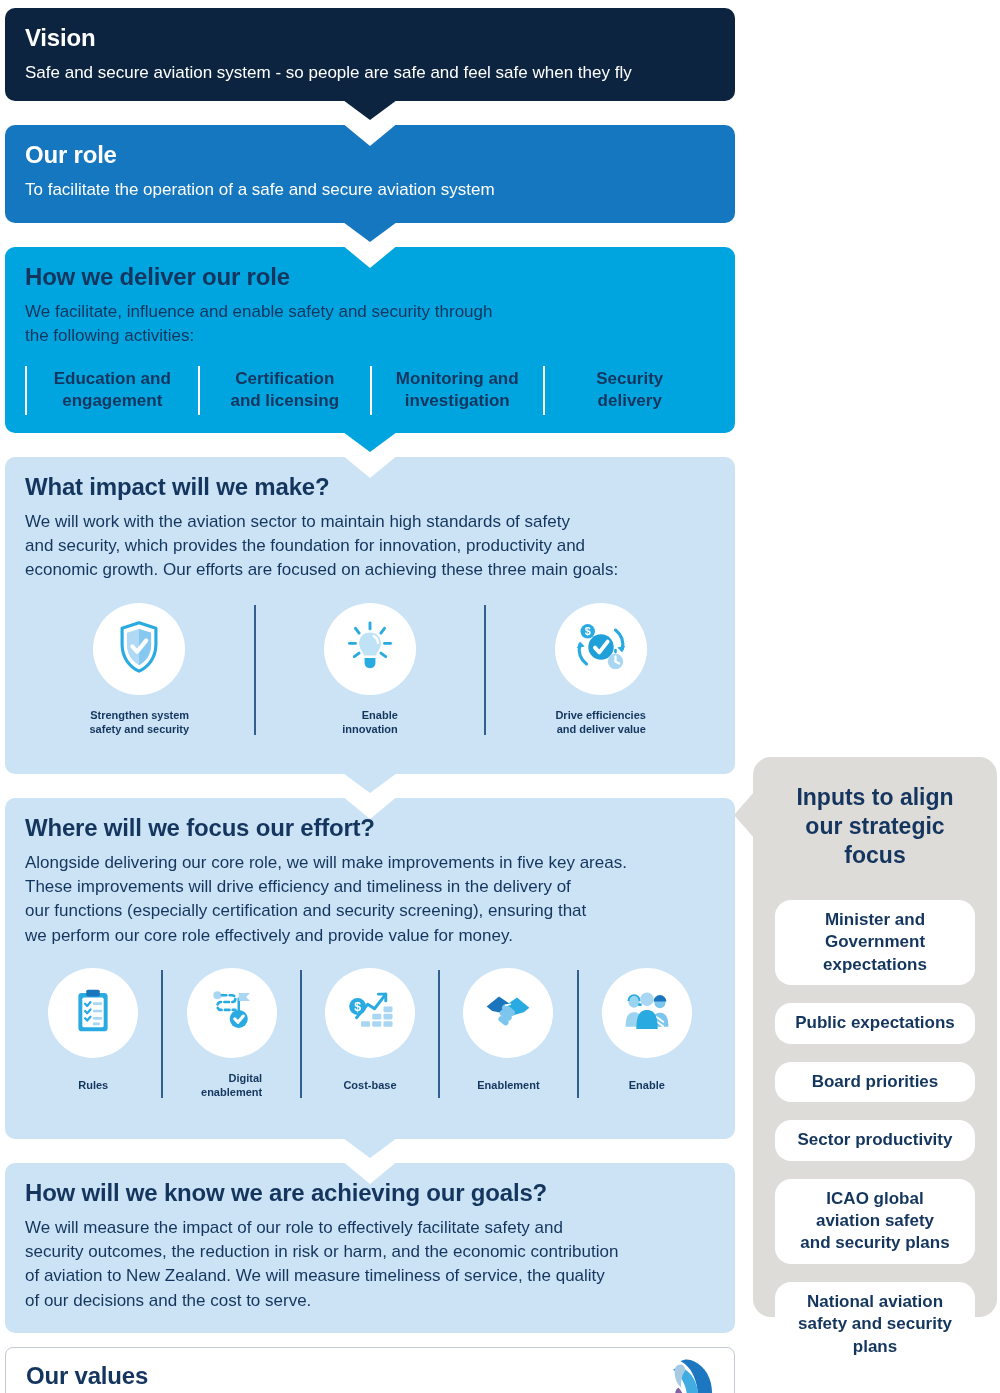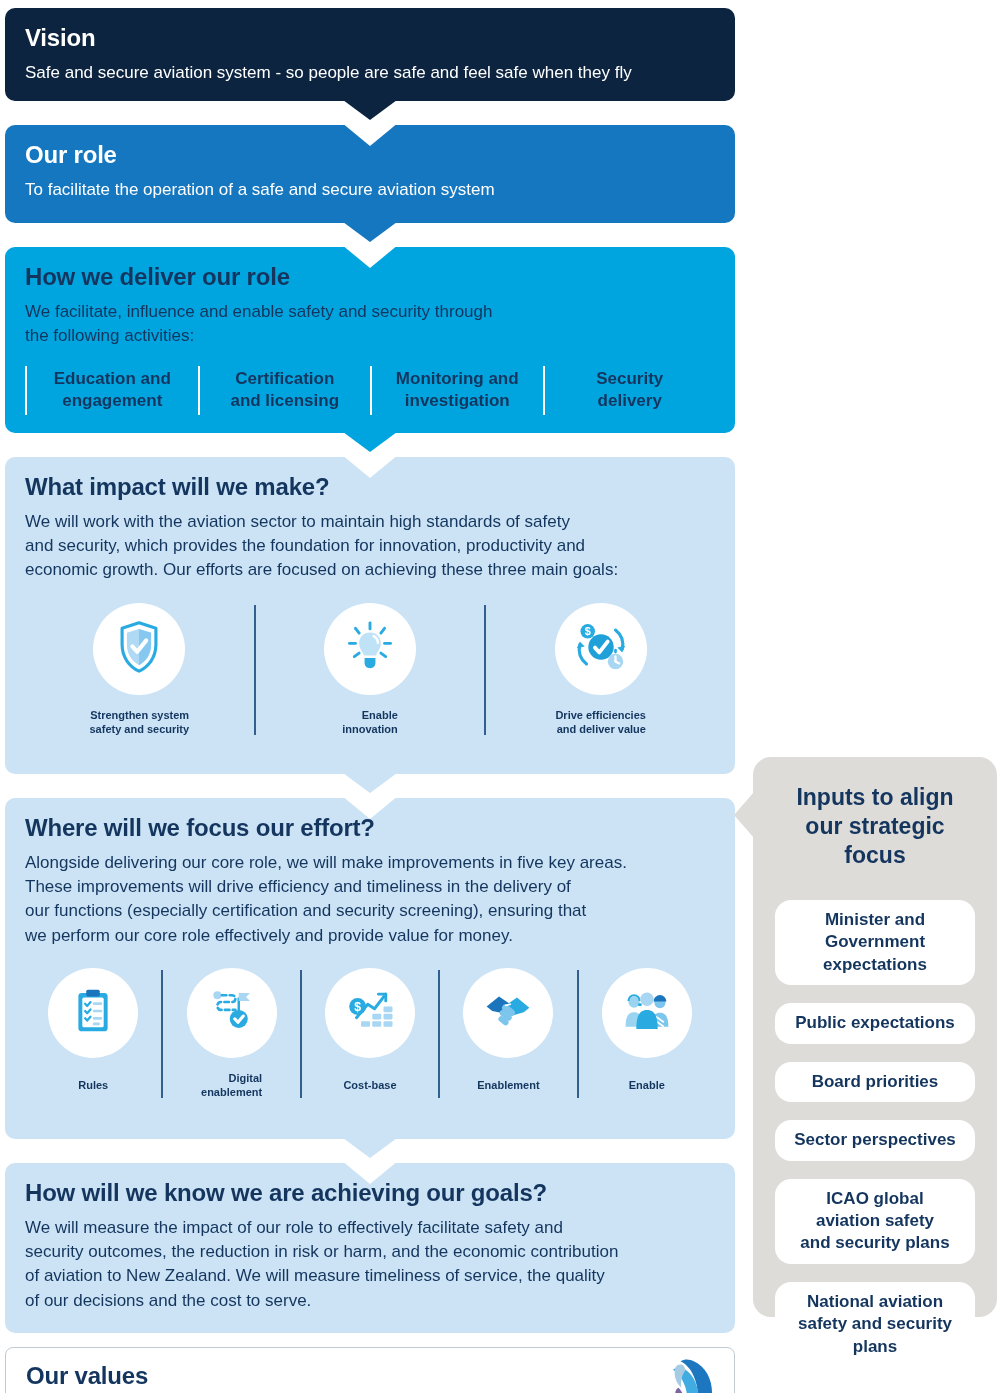--- a/index.html
+++ b/index.html
@@ -339,21 +339,21 @@
   <aside class="sidebar">
     <div class="snotch"></div>
     <h3>Inputs to align
 our strategic
 focus</h3>
     <div class="pill">Minister and
 Government
 expectations</div>
     <div class="pill">Public expectations</div>
     <div class="pill">Board priorities</div>
-    <div class="pill">Sector perspectives</div>
+    <div class="pill">Sector productivity</div>
     <div class="pill">ICAO global
 aviation safety
 and security plans</div>
     <div class="pill">National aviation
 safety and security
 plans</div>
   </aside>
 </div>
 
 </body></html>

